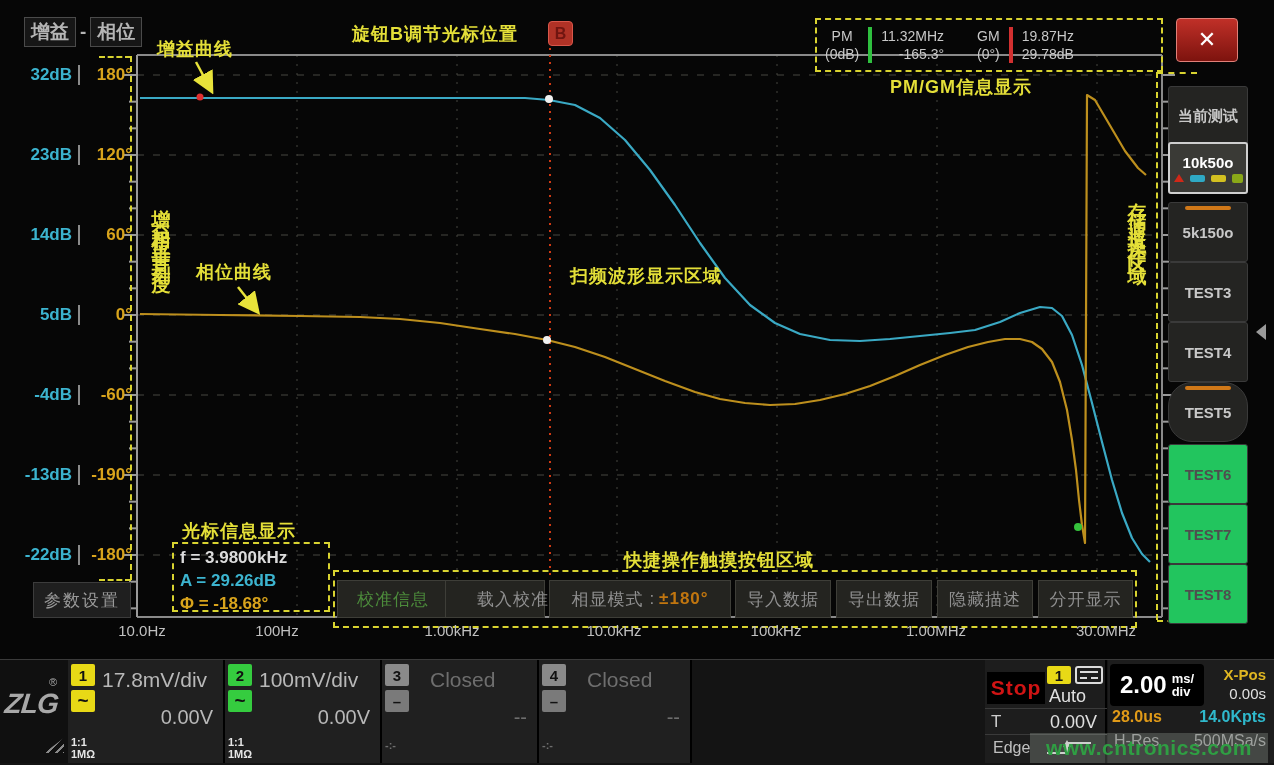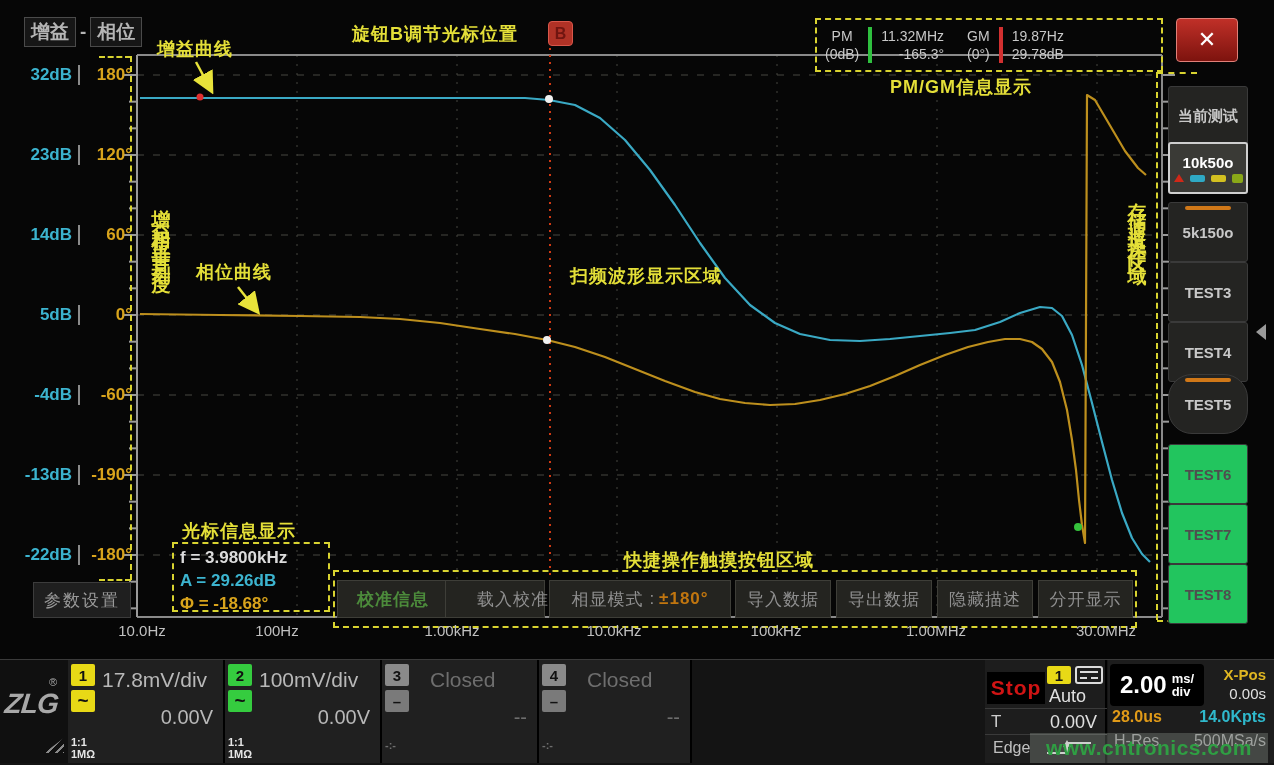--- a/index.html
+++ b/index.html
@@ -238,37 +238,37 @@
   <div class="abs ann" style="left:890px;top:75px;">PM/GM信息显示</div>
   <div class="abs ann" style="left:182px;top:519px;">光标信息显示</div>
   <div class="abs ann" style="left:624px;top:548px;">快捷操作触摸按钮区域</div>
   <div class="abs ann vert" style="left:148px;top:195px;">增益相位垂直刻度</div>
   <div class="abs ann vert" style="left:1124px;top:188px;">存储通道操作区域</div>
 
   <div id="pmgm" class="abs dashbox">
     <div class="col"><span>PM</span><br><span>(0dB)</span></div>
     <div class="vbar" style="background:#2fbf3f;"></div>
     <div class="col l"><span>11.32MHz</span><br><span>-165.3°</span></div>
-    <div class="col" style="margin-left:14px;"><span>GM</span><br><span>(0°)</span></div>
+    <div class="col" style="margin-left:24px;"><span>GM</span><br><span>(0°)</span></div>
     <div class="vbar" style="background:#d23030;"></div>
     <div class="col l"><span>19.87Hz</span><br><span>29.78dB</span></div>
   </div>
 
   <div class="abs xbtn">
       <span>✕</span>
     </div>
 
   <div id="creadout" class="abs dashbox">
     <div class="c-f">f = 3.9800kHz</div>
     <div class="c-a">A = 29.26dB</div>
     <div class="c-p">Φ = -18.68°</div>
   </div>
 
   <div class="abs dashbox" style="left:333px;top:570px;width:800px;height:54px;"></div>
-  <div class="abs tbtn" style="left:337px;width:112px;color:#4c8b3b;font-weight:bold;">校准信息</div>
+  <div class="abs tbtn" style="left:337px;width:112px;color:#4c8b3b;">校准信息</div>
   <div class="abs tbtn" style="left:445px;width:100px;padding-left:36px;">载入校准</div>
   <div class="abs tbtn" style="left:549px;width:182px;">
     <span>相显模式</span>
     <span style="margin-left:6px;">:</span>
     <span class="orange">±180°</span>
   </div>
   <div class="abs tbtn" style="left:735px;width:96px;">导入数据</div>
   <div class="abs tbtn" style="left:836px;width:96px;">导出数据</div>
   <div class="abs tbtn" style="left:937px;width:96px;">隐藏描述</div>
   <div class="abs tbtn" style="left:1038px;width:95px;">分开显示</div>
@@ -289,21 +289,21 @@
     <span class="inds">
         <i class="ind-tri"></i>
         <i class="ind-c"></i>
         <i class="ind-y"></i>
         <i class="ind-g"></i>
       </span>
   </div>
   <div class="abs sbtn topbar" style="top:202px;">5k150o</div>
   <div class="abs sbtn" style="top:262px;">TEST3</div>
   <div class="abs sbtn" style="top:322px;">TEST4</div>
-  <div class="abs sbtn topbar" style="top:374px;border-radius:24px;">TEST5</div>
+  <div class="abs sbtn topbar" style="top:382px;border-radius:24px;">TEST5</div>
   <div class="abs sbtn dim" style="top:444px;">TEST6</div>
   <div class="abs sbtn dim" style="top:504px;">TEST7</div>
   <div class="abs sbtn dim" style="top:564px;">TEST8</div>
   <div class="abs collapse"></div>
 
   <div id="statusbar" class="abs"></div>
 
   <div id="zlg" class="abs">
     <span class="reg">®</span>
     <span class="word">ZLG</span>

